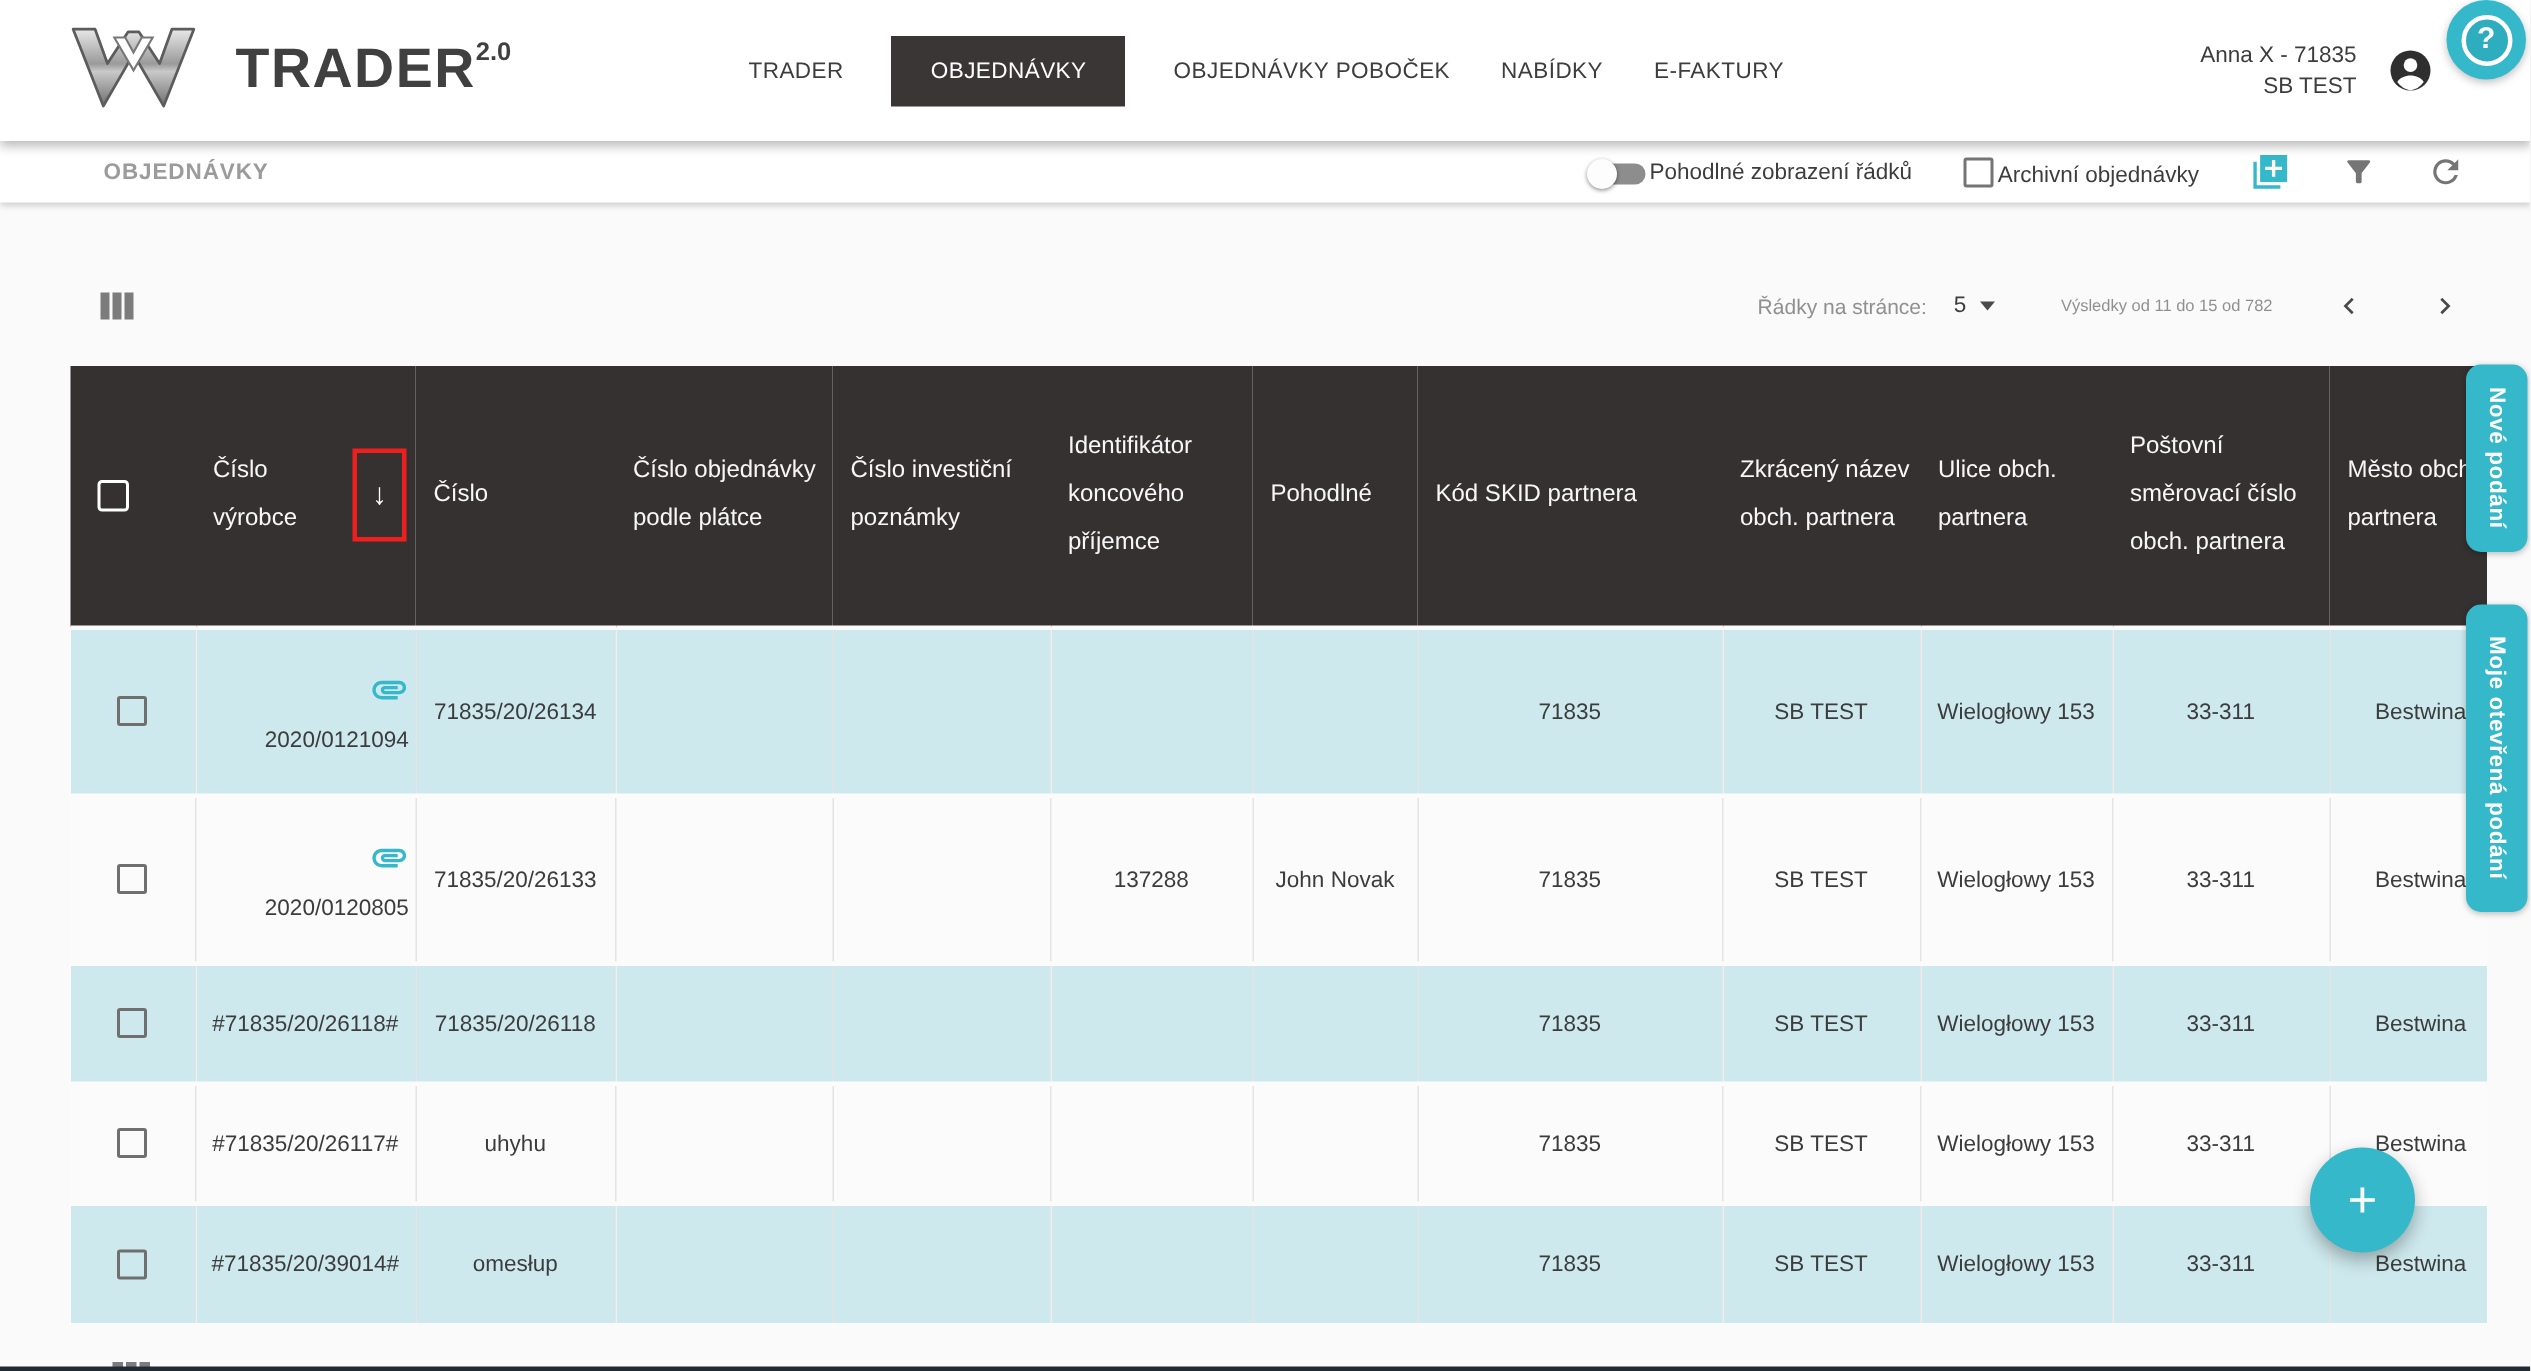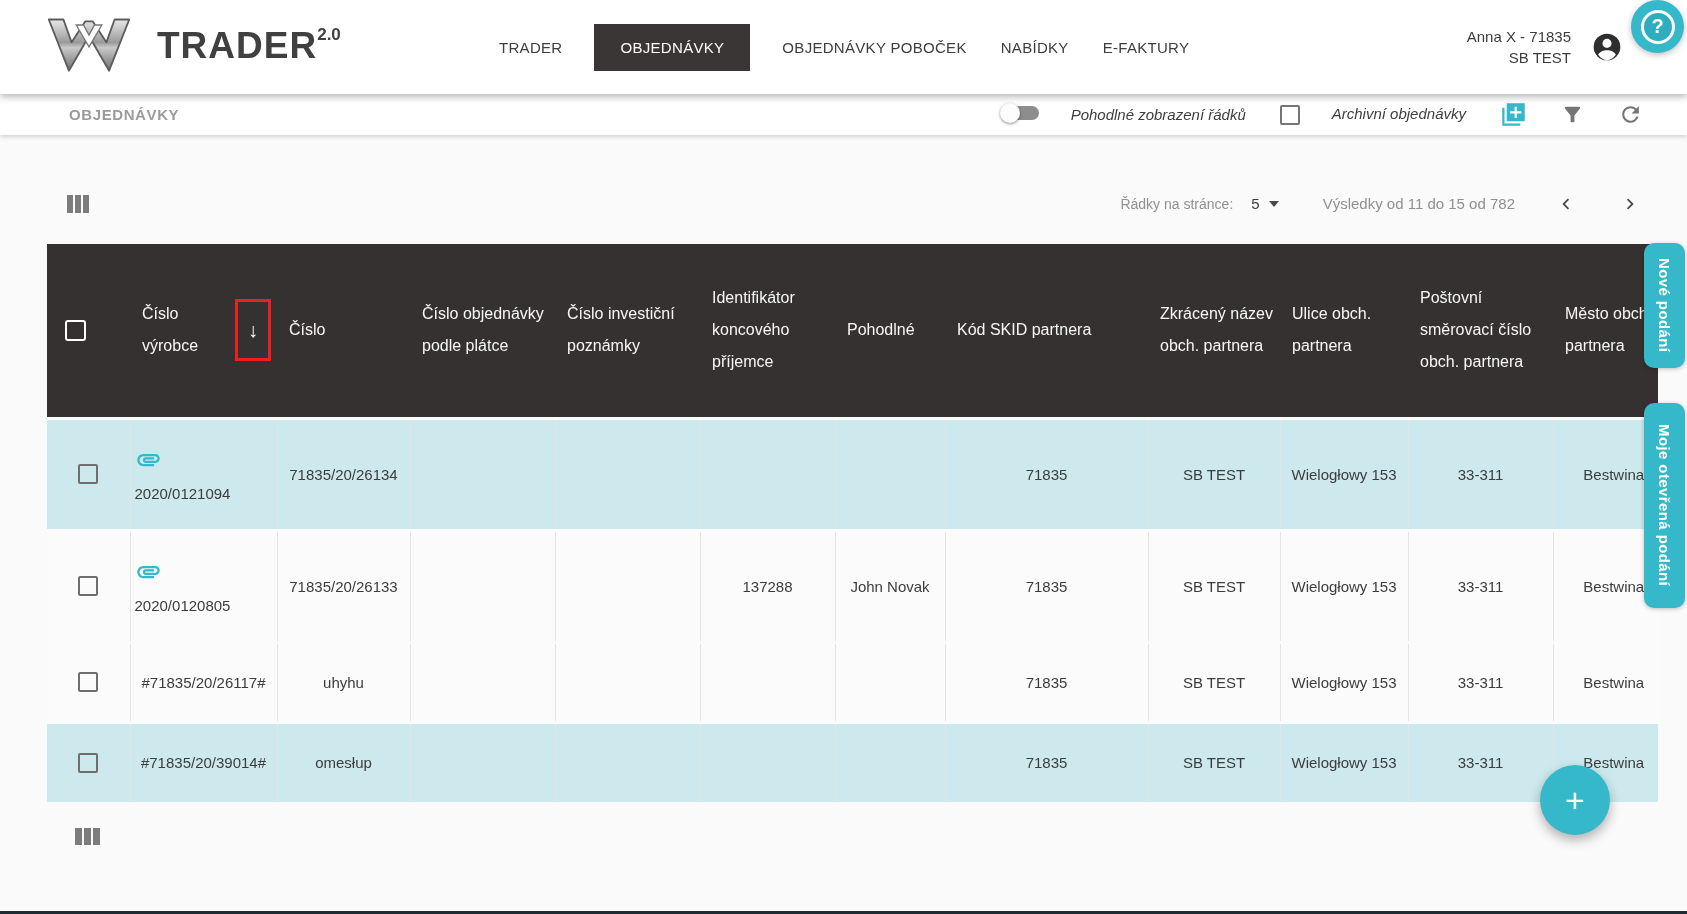--- a/index.html
+++ b/index.html
@@ -23,59 +23,59 @@
               background:#35b8c9; z-index:40; display:flex; align-items:center; justify-content:center;
               box-shadow:0 2px 6px rgba(0,0,0,0.25); cursor:pointer; }
   .help-inner { width:34px; height:34px; border-radius:50%; border:3px solid #ffffff; background:#2dadbe;
                 color:#ffffff; font-size:20px; font-weight:700; display:flex; align-items:center; justify-content:center; }
 
   
   .subbar { position:relative; height:41px; background:#ffffff; box-shadow:0 2px 4px rgba(0,0,0,0.16); z-index:20;
             display:flex; align-items:center; }
   .page-title { margin-left:69px; font-size:15px; font-weight:600; letter-spacing:0.6px; color:#9b9b9b; }
   .controls { margin-left:auto; margin-right:44px; display:flex; align-items:center; gap:34px; }
-  .ctl-group { display:flex; align-items:flex-start; gap:32px;font-style:italic; }
+  .ctl-group { display:flex; align-items:flex-end; gap:3px; }
   .switch { position:relative; width:36px; height:14px; background:#8d8d8d; border-radius:7px; cursor:pointer; }
   .switch .knob { position:absolute; left:-3px; top:-3px; width:20px; height:20px; border-radius:50%;
                   background:#fdfdfd; box-shadow:0 1px 3px rgba(0,0,0,0.45); }
   .ctl-label { font-size:15px; color:#3d3d3d; }
   .checkbox { width:20px; height:20px; border:2px solid #757575; border-radius:2px; background:transparent; cursor:pointer; }
   .icon-btn { display:flex; align-items:center; justify-content:center; cursor:pointer; }
 
   
   .pagerow { height:109px; display:flex; align-items:center; padding-top:28px; background:#fafafa; }
   .columns-icon { margin-left:67px; display:flex; gap:2px; cursor:pointer; }
   .columns-icon i { display:block; width:6px; height:18px; background:#7c7c7c; }
   .pager { margin-left:auto; margin-right:44px; display:flex; align-items:center; gap:0; }
   .pager .rpp-label { font-size:14px; color:#909090; }
   .rpp-value { display:flex; align-items:center; gap:9px; margin-left:18px; cursor:pointer; }
   .rpp-value .val { font-size:15px; color:#3d3d3d; }
   .caret { width:0; height:0; border-left:5px solid transparent; border-right:5px solid transparent; border-top:6px solid #4a4a4a; }
-  .results { font-size:15px; color:#909090; margin-left:44px; }
+  .results { font-size:11px; color:#909090; margin-left:44px; }
   .chev { margin-left:38px; width:26px; height:26px; display:flex; align-items:center; justify-content:center; cursor:pointer; }
 
   
   .table-wrap { position:relative; margin-left:47px; width:1611px; z-index:5; }
   table { width:1611px; table-layout:fixed; border-collapse:collapse; background:#fbfbfb; }
   thead th { background:#353131; color:#f7f7f7; font-weight:400; font-size:16px; line-height:32px;
              text-align:left; vertical-align:middle; padding:10px 4px 10px 12px; height:174px; }
   thead th.cb-col { padding-left:18px; }
   .th-flex { display:flex; align-items:center; justify-content:space-between; }
   .sort-box { width:36px; height:62px; border:3px solid #ee1f1f; display:flex; align-items:center;
               justify-content:center; flex:none; margin-right:2px; }
   .sort-arrow { color:#ffffff; font-size:20px; line-height:1; }
   tbody tr { cursor:pointer; }
   tbody tr.shaded td { background:#cde9ed; }
   tbody tr.plain td { background:#fbfbfb; }
   tbody td { border-top:3px solid #fbfbfb; border-right:1px solid rgba(90,90,90,0.14); vertical-align:middle;
              text-align:center; font-size:15px; color:#3c3c3c; height:80px; padding:2px 4px; overflow:hidden; white-space:nowrap; }
   tbody td:last-child { border-right:none; padding-left:20px; }
   tbody tr.tall td { height:112px; }
   tbody td.wrap { white-space:normal; line-height:19px; }
-  td .att-stack { display:flex; flex-direction:column; align-items:flex-start; gap:12px; }
+  td .att-stack { display:flex; flex-direction:column; align-items:flex-end; gap:12px; }
   .row-cb { width:20px; height:20px; border:2px solid #6f6f6f; border-radius:2px; margin:0 auto; background:transparent; cursor:pointer; }
   .head-cb { width:21px; height:21px; border:2px solid #ffffff; border-radius:3px; background:transparent; cursor:pointer; }
 
   .bottom-icon { margin:26px 0 0 75px; display:flex; gap:2px; cursor:pointer; }
   .bottom-icon i { display:block; width:7px; height:17px; background:#7c7c7c; }
 
   
   .side-btn { position:absolute; right:2px; width:41px; background:#35b8c9; color:#ffffff; border:none;
               border-radius:10px; writing-mode:vertical-rl; text-align:center; font-weight:700; font-size:15px;
               letter-spacing:0.4px; cursor:pointer; z-index:50; box-shadow:0 1px 4px rgba(0,0,0,0.25);
@@ -269,20 +269,36 @@
             <td></td>
             <td></td>
             <td>137288</td>
             <td>John Novak</td>
             <td>71835</td>
             <td>SB TEST</td>
             <td class="wrap">Wielogłowy 153</td>
             <td>33-311</td>
             <td>Bestwina</td>
           </tr>
+          <tr class="shaded">
+            <td>
+              <div class="row-cb"></div>
+            </td>
+            <td>#71835/20/26118#</td>
+            <td>71835/20/26118</td>
+            <td></td>
+            <td></td>
+            <td></td>
+            <td></td>
+            <td>71835</td>
+            <td>SB TEST</td>
+            <td class="wrap">Wielogłowy 153</td>
+            <td>33-311</td>
+            <td>Bestwina</td>
+          </tr>
           <tr class="plain">
             <td>
               <div class="row-cb"></div>
             </td>
             <td>#71835/20/26117#</td>
             <td>uhyhu</td>
             <td></td>
             <td></td>
             <td></td>
             <td></td>

